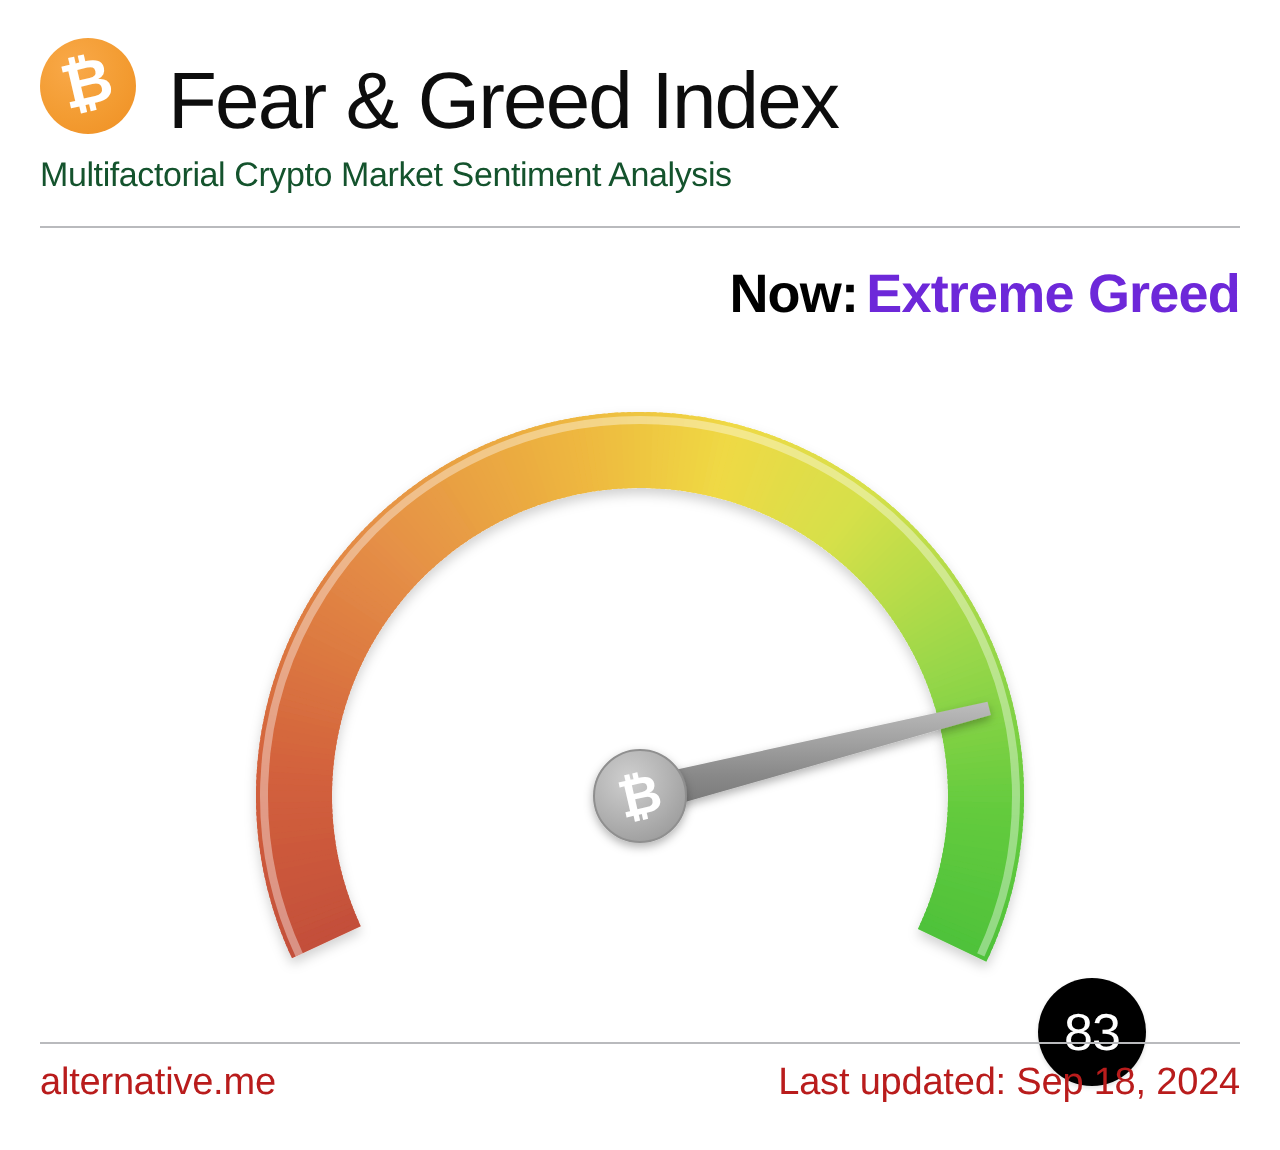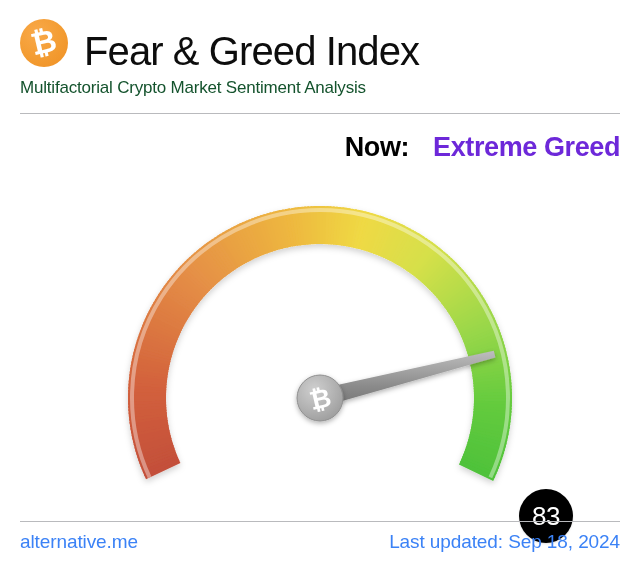--- a/index.html
+++ b/index.html
@@ -80,21 +80,21 @@
   #rule-top { top: 113px; }
   #rule-bottom { top: 521px; }
 
   
   #now-row {
     position: absolute;
     right: 20px;
     top: 132px;
     display: flex;
     align-items: baseline;
-    gap: 24px;
+    gap: 4px;
     white-space: nowrap;
   }
   #now-label {
     font-size: 27px;
     font-weight: bold;
     color: #000000;
     letter-spacing: -0.4px;
   }
   #now-value {
     font-size: 27px;
@@ -139,21 +139,21 @@
   
   #footer {
     position: absolute;
     left: 20px;
     top: 531px;
     width: 600px;
     display: flex;
     justify-content: space-between;
     align-items: center;
     font-size: 19px;
-    color: #3b82f6;
+    color: #b91c1c;
     letter-spacing: -0.1px;
   }
 </style>
 </head>
 <body>
 
 <div id="header">
 
   <div id="brand-row">
     <div id="btc-logo">

